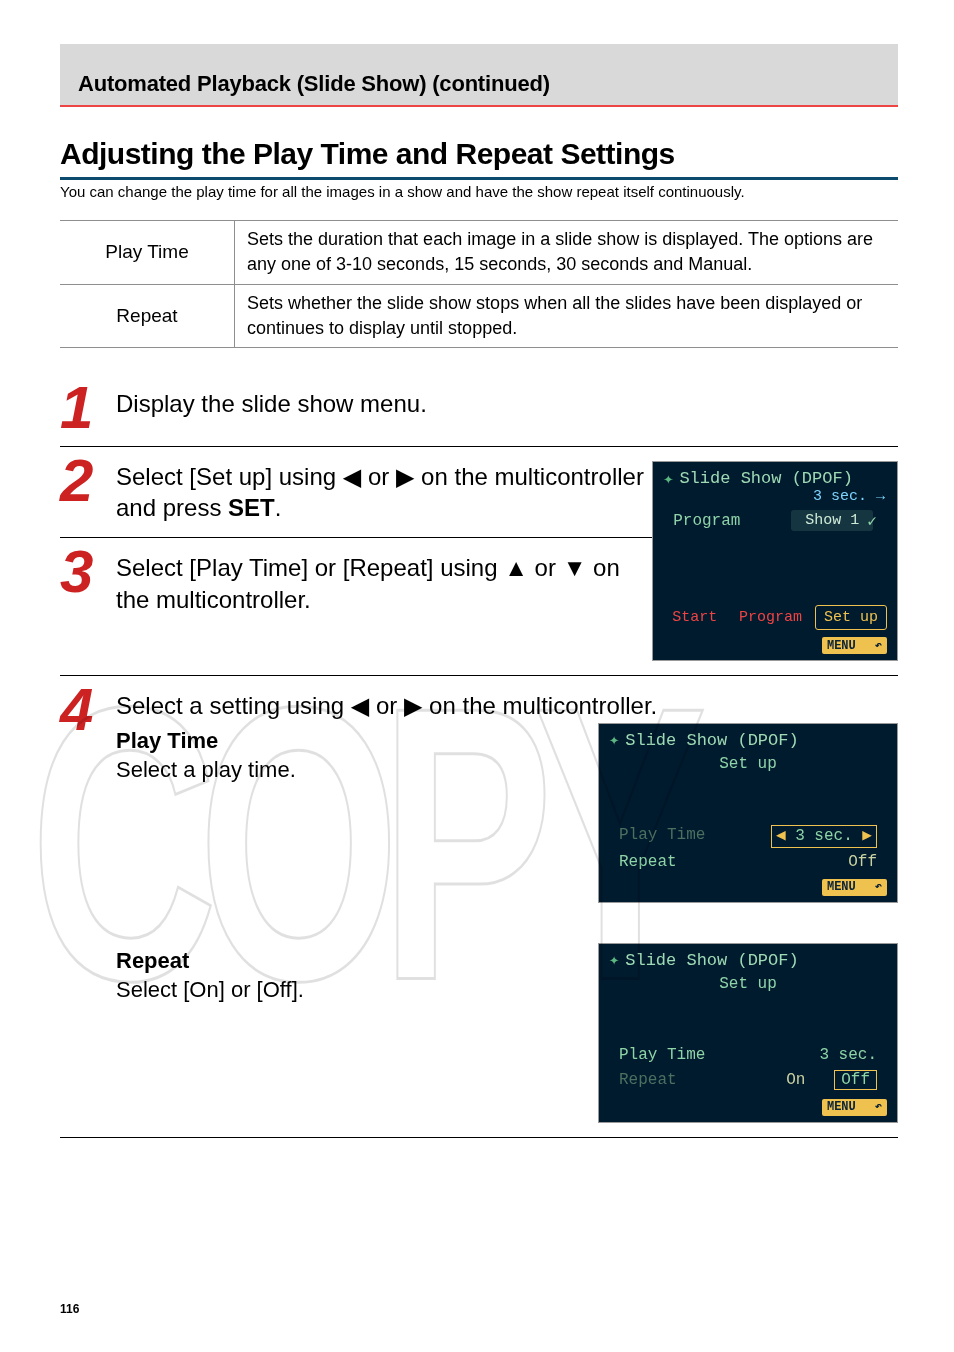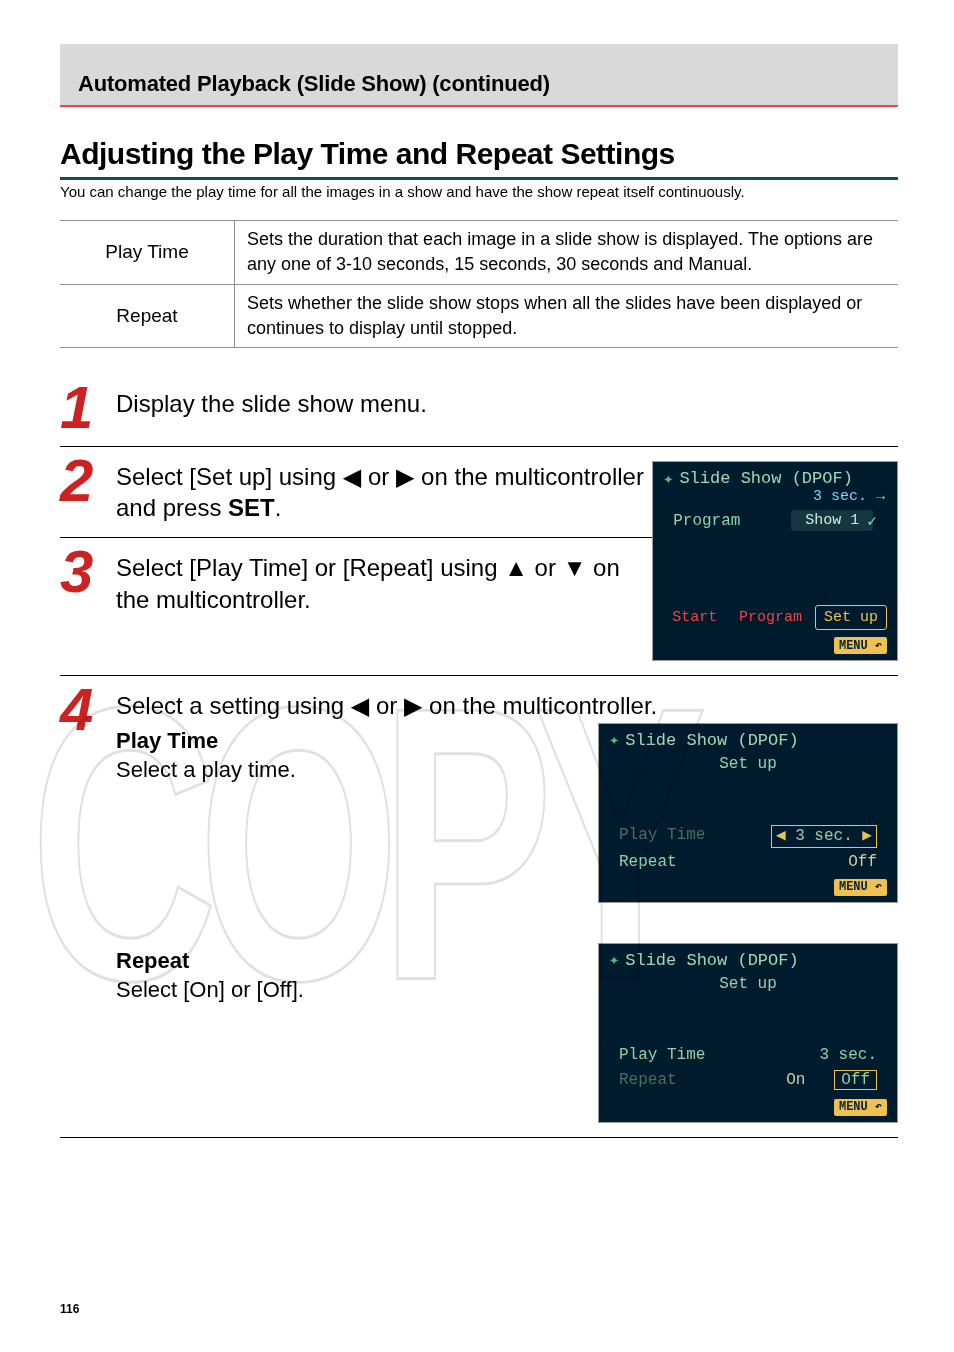--- a/index.html
+++ b/index.html
@@ -162,21 +162,21 @@
     right: 10px;
     bottom: 6px;
     background: #efc14e;
     color: #0a2136;
     font-size: 12px;
     font-weight: 700;
     padding: 1px 5px;
     border-radius: 2px;
     display: flex;
     align-items: center;
-    gap: 7px;
+    gap: 19px;
   }
   .lcd .menu-btn .back { font-size: 12px; }
 
   
   .lcd1 .prog-row {
     display: flex;
     justify-content: space-between;
     padding: 2px 20px 14px 20px;
     align-items: center;
     margin-top: 15px;

